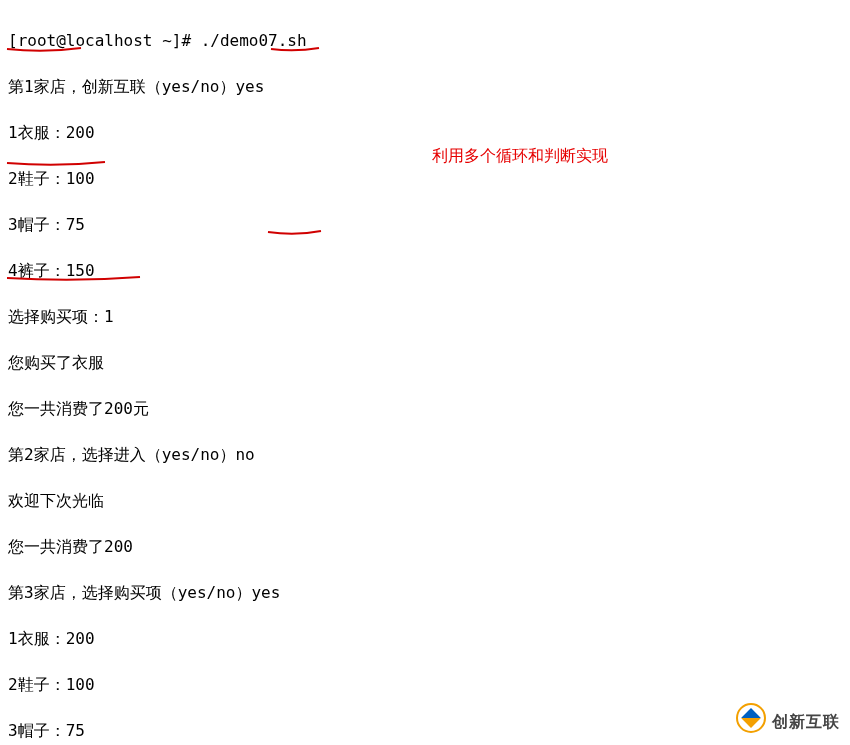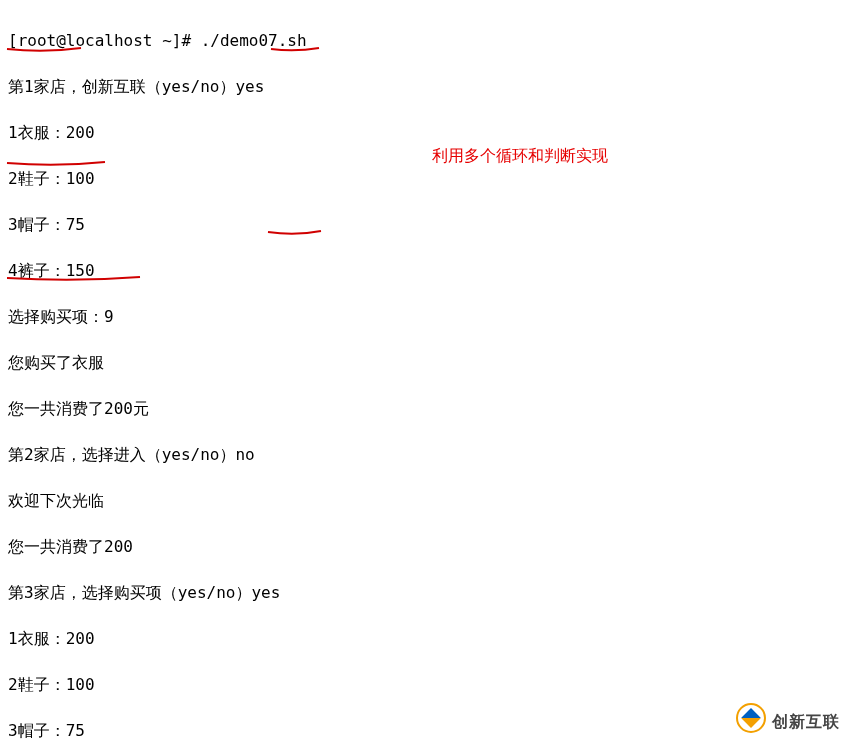--- a/index.html
+++ b/index.html
@@ -66,21 +66,21 @@
 </head>
 <body>
 
 <div class="terminal">
 <span class="line">[root@localhost ~]# ./demo07.sh</span>
 <span class="line">第1家店，创新互联（yes/no）yes</span>
 <span class="line">1衣服：200</span>
 <span class="line">2鞋子：100</span>
 <span class="line">3帽子：75</span>
 <span class="line">4裤子：150</span>
-<span class="line">选择购买项：9</span>
+<span class="line">选择购买项：1</span>
 <span class="line">您购买了衣服</span>
 <span class="line">您一共消费了200元</span>
 <span class="line">第2家店，选择进入（yes/no）no</span>
 <span class="line">欢迎下次光临</span>
 <span class="line">您一共消费了200</span>
 <span class="line">第3家店，选择购买项（yes/no）yes</span>
 <span class="line">1衣服：200</span>
 <span class="line">2鞋子：100</span>
 <span class="line">3帽子：75</span>
 

